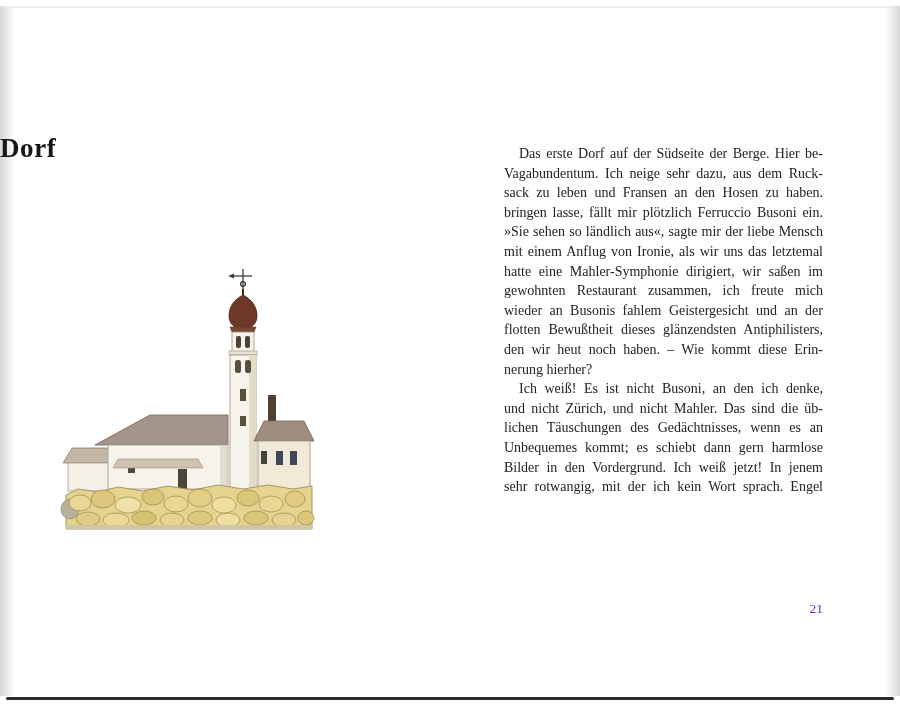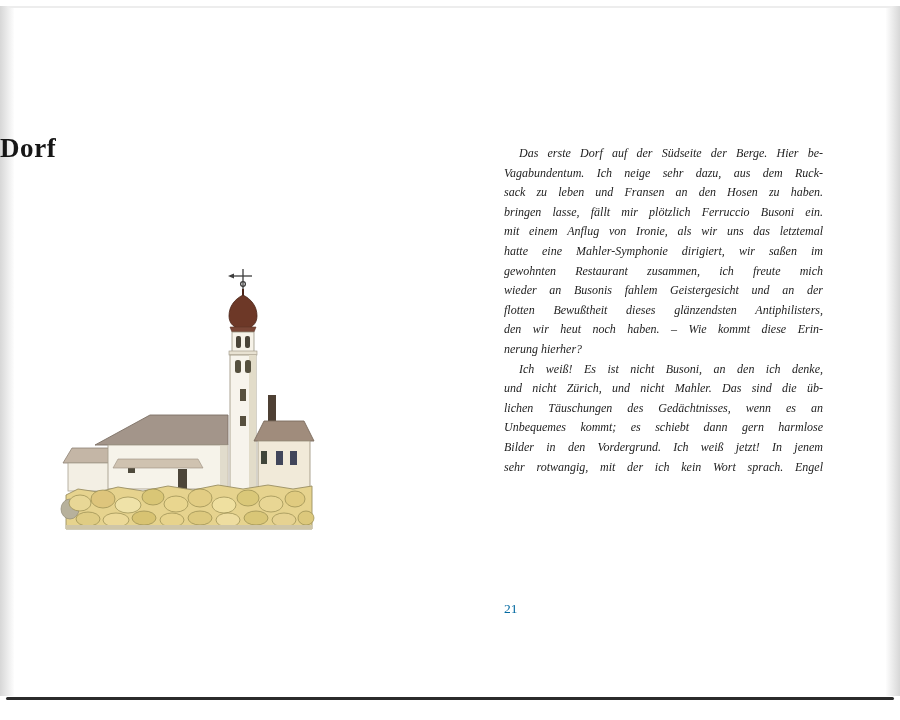--- a/index.html
+++ b/index.html
@@ -12,28 +12,28 @@
   .edge-right{right:0;background:linear-gradient(to left,#d7d7d7,#fdfdfd);}
   .top-line{position:absolute;left:8px;right:8px;top:6px;height:2px;background:#ededed;}
   .bottom-line{position:absolute;left:6px;right:6px;top:697px;height:3px;background:#2b2b2b;border-radius:2px;}
   .title{
     position:absolute;left:0;top:133px;width:430px;margin:0;
     text-align:left;font-size:27px;font-weight:700;letter-spacing:.6px;color:#161616;
   }
   .illustration{position:absolute;left:58px;top:263px;}
   .text-col{position:absolute;left:504px;top:144px;width:319px;}
   .line{
-    font-size:12px;line-height:19.6px;height:19.6px;color:#222;
-    text-align:justify;text-align-last:justify;white-space:nowrap;font-style:italic;
+    font-size:14px;line-height:19.6px;height:19.6px;color:#222;
+    text-align:justify;text-align-last:justify;white-space:nowrap;
   }
   .line.short{text-align-last:left;}
   .line.indent{text-indent:15px;}
   .page-number{
     position:absolute;left:504px;top:601px;width:319px;
-    font-size:13.5px;color:#0369a1;
+    text-align:right;font-size:13.5px;color:#6d28d9;
   }
 </style>
 </head>
 <body>
 
 <div class="page">
 
   <div class="edge edge-left"></div>
   <div class="edge edge-right"></div>
   <div class="top-line"></div>
@@ -119,20 +119,21 @@
       <ellipse cx="248" cy="255" rx="8" ry="7" fill="#dcc87c" stroke="#95894f" stroke-width="0.7"></ellipse>
       <rect x="8" y="262" width="246" height="4" fill="#cfc6a8"></rect>
     </g>
   </svg>
 
   <div class="text-col" id="text-col">
       <div class="line indent">Das erste Dorf auf der Südseite der Berge. Hier be-</div>
       <div class="line">Vagabundentum. Ich neige sehr dazu, aus dem Ruck-</div>
       <div class="line">sack zu leben und Fransen an den Hosen zu haben.</div>
       <div class="line">bringen lasse, fällt mir plötzlich Ferruccio Busoni ein.</div>
+      <div class="line">»Sie sehen so ländlich aus«, sagte mir der liebe Mensch</div>
       <div class="line">mit einem Anflug von Ironie, als wir uns das letztemal</div>
       <div class="line">hatte eine Mahler-Symphonie dirigiert, wir saßen im</div>
       <div class="line">gewohnten Restaurant zusammen, ich freute mich</div>
       <div class="line">wieder an Busonis fahlem Geistergesicht und an der</div>
       <div class="line">flotten Bewußtheit dieses glänzendsten Antiphilisters,</div>
       <div class="line">den wir heut noch haben. – Wie kommt diese Erin-</div>
       <div class="line short">nerung hierher?</div>
       <div class="line indent">Ich weiß! Es ist nicht Busoni, an den ich denke,</div>
       <div class="line">und nicht Zürich, und nicht Mahler. Das sind die üb-</div>
       <div class="line">lichen Täuschungen des Gedächtnisses, wenn es an</div>

